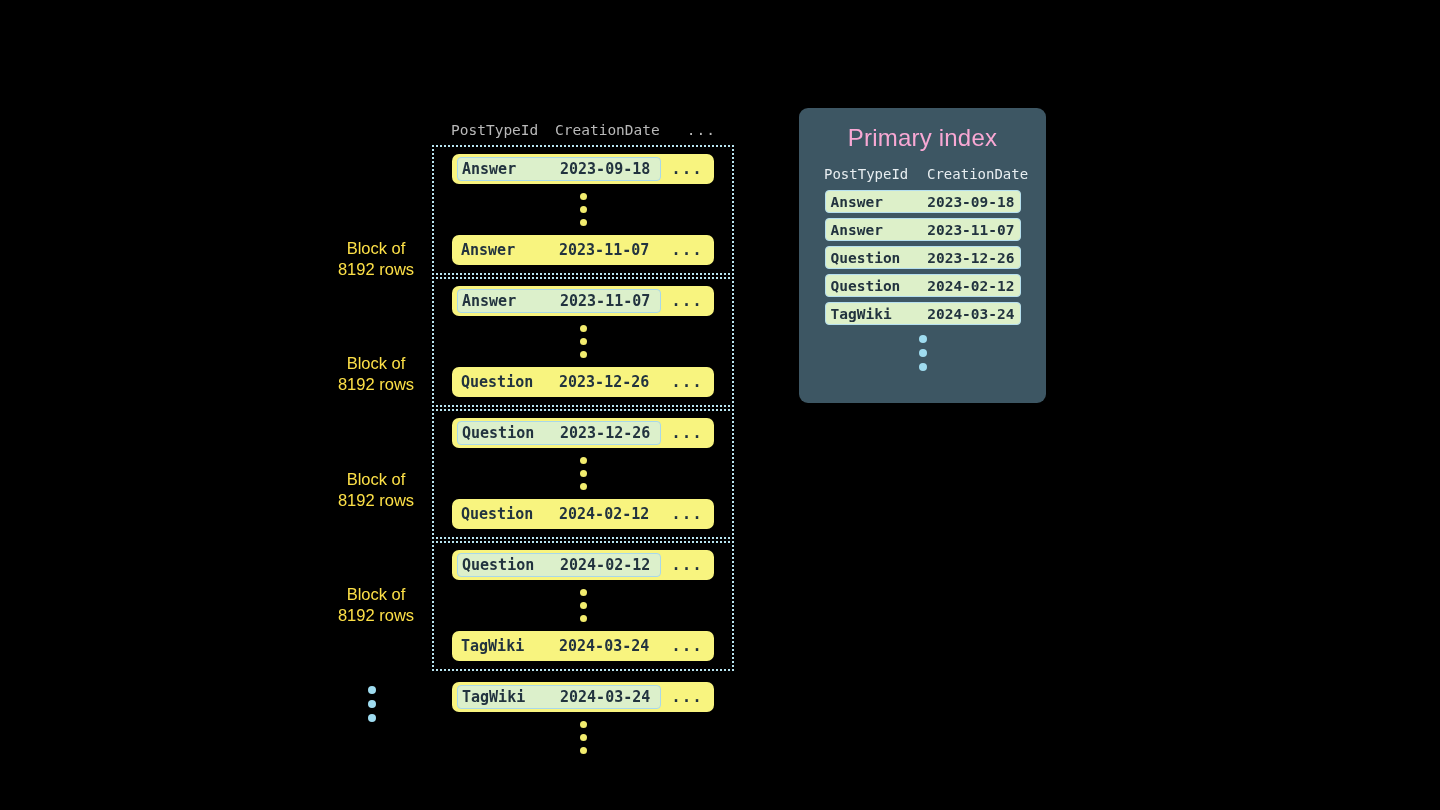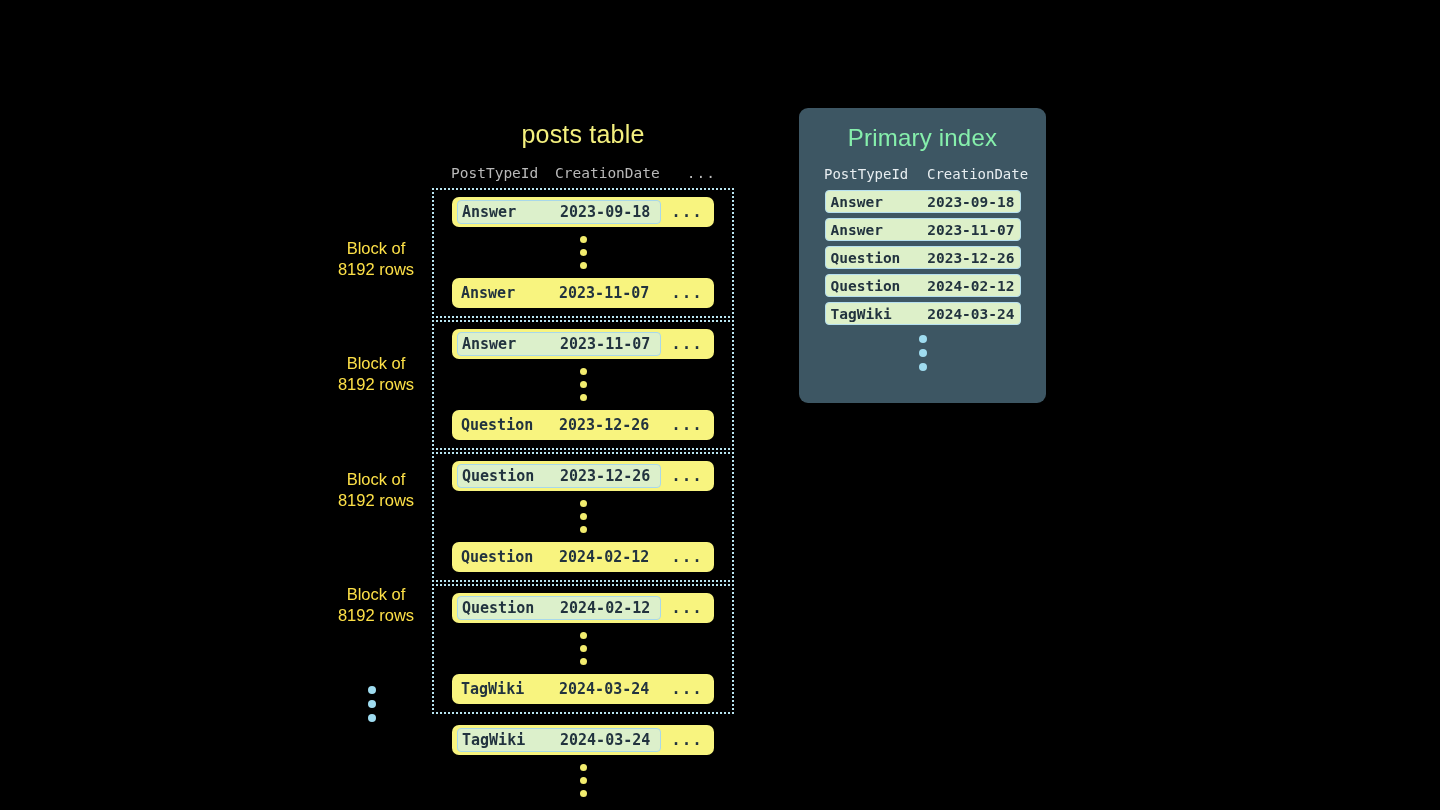--- a/index.html
+++ b/index.html
@@ -153,21 +153,21 @@
     top: 108px;
     width: 247px;
     height: 295px;
     background: #3d5663;
     border-radius: 9px;
     padding: 16px 0 0 0;
   }
 
   .index-title {
     font-size: 24px;
-    color: #86efac;
+    color: #f9a8d4;
     text-align: center;
     margin-bottom: 14px;
     letter-spacing: 0.2px;
   }
 
   .index-header {
     display: flex;
     font-family: "DejaVu Sans Mono", monospace;
     font-size: 14px;
     color: #e8eef1;
@@ -218,21 +218,20 @@
     display: block;
   }
 </style>
 </head>
 <body>
 
 <div class="stage">
 
   <div id="posts-table">
 
-    <div class="table-title">posts table</div>
 
     <div class="col-header">
       <span class="c1">PostTypeId</span>
       <span class="c2">CreationDate</span>
       <span class="c3">...</span>
     </div>
 
     <div class="blocks">
 
       <div class="block">

